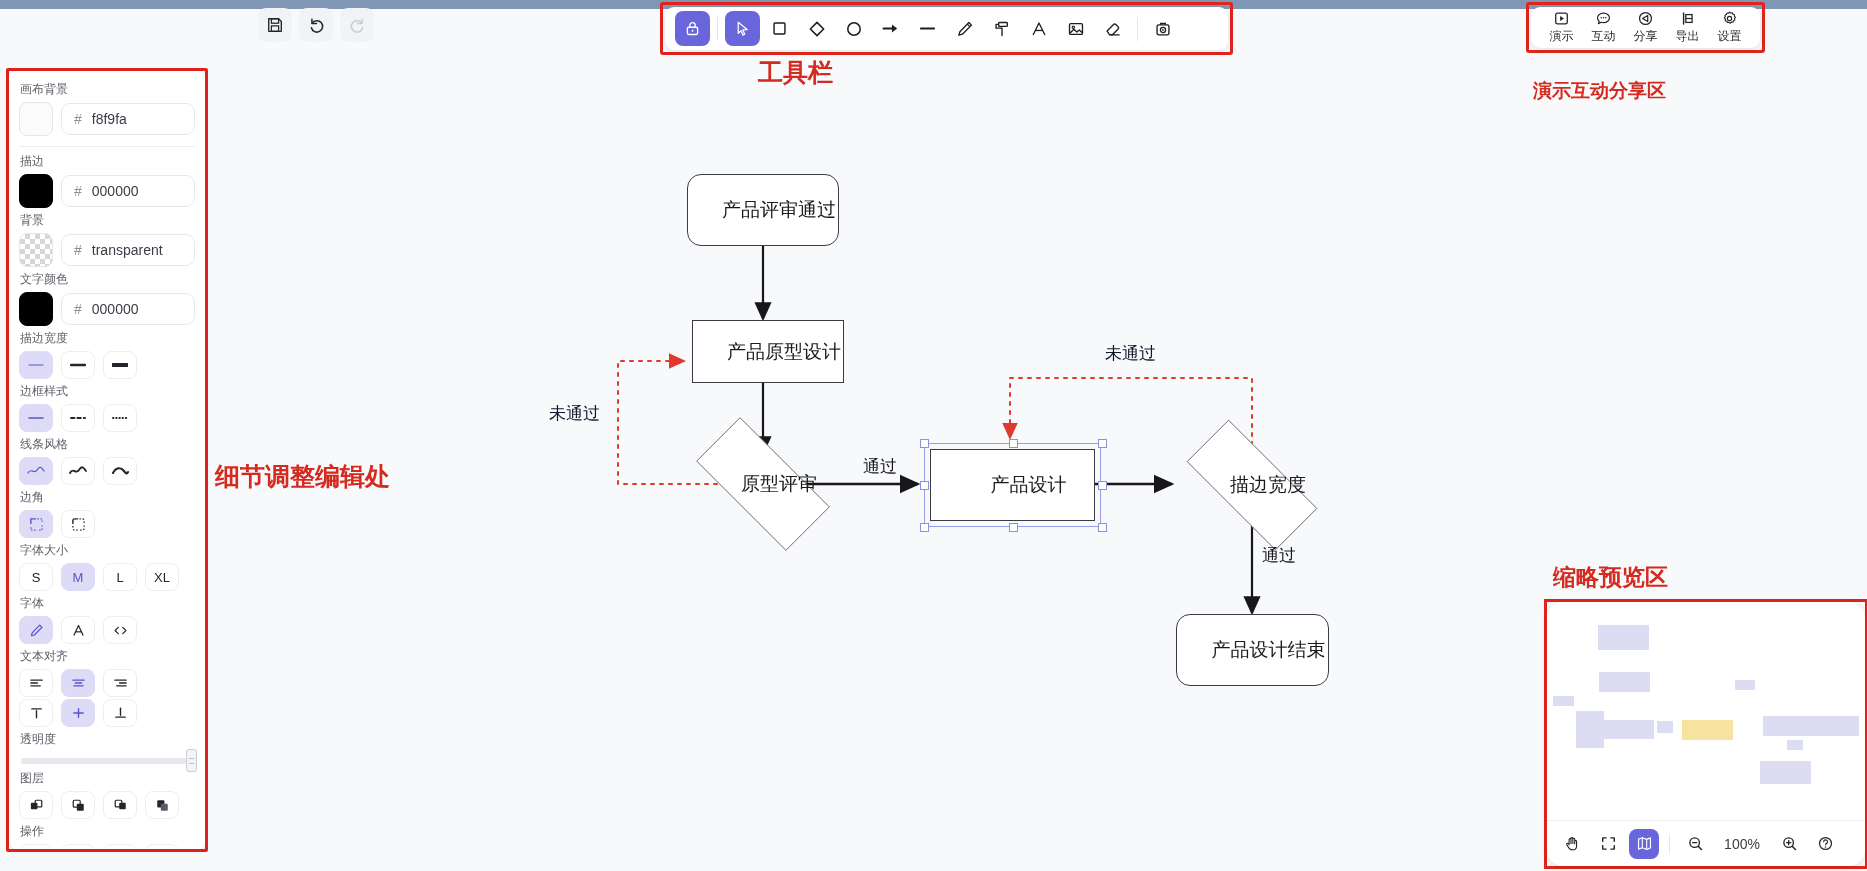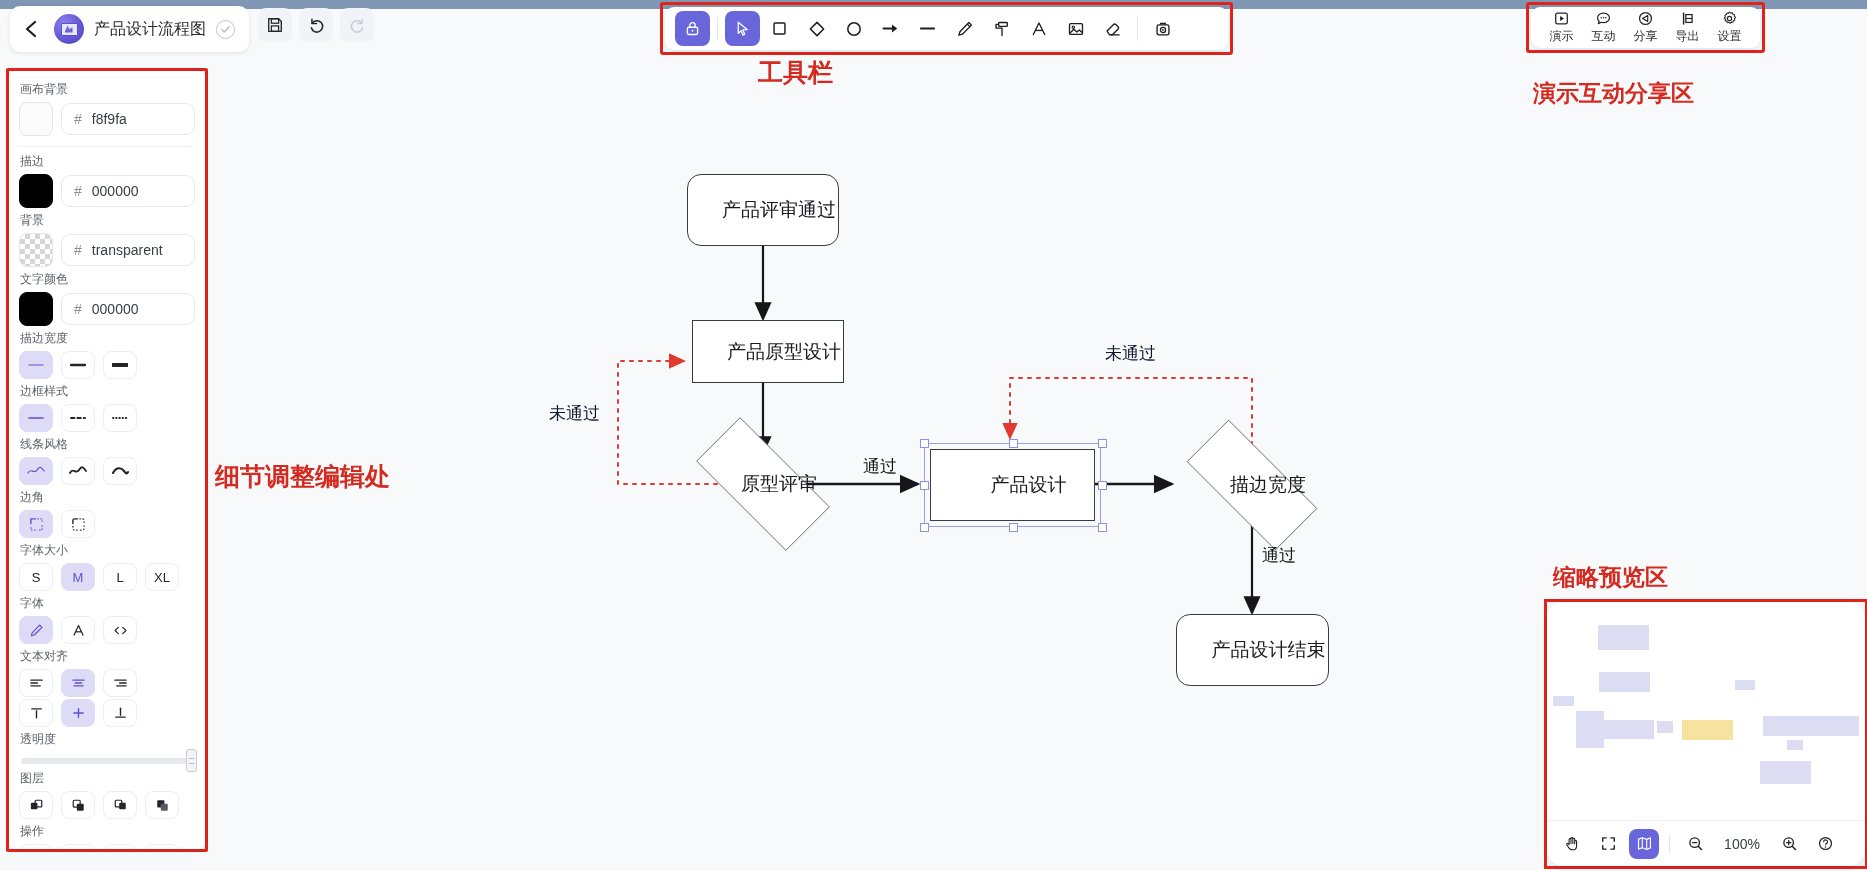--- a/index.html
+++ b/index.html
@@ -109,21 +109,21 @@
   .tool.active { background: #6965db; color: #ffffff; }
   .tool-sep { width: 1px; height: 24px; background: #e4e6ec; margin: 0 5px; flex: none; }
 
   .annot {
     position: absolute;
     color: #d42a20;
     font-weight: bold;
     white-space: nowrap;
   }
   .annot-toolbar { top: 56px; left: 758px; font-size: 25px; }
-  .annot-share   { top: 78px; left: 1533px; font-size: 23px; }
+  .annot-share   { top: 78px; left: 1533px; font-size: 19px; }
   .annot-left    { top: 460px; left: 215px; font-size: 25px; }
   .annot-mini    { top: 562px; left: 1553px; font-size: 23px; }
 
   
   .share-wrap {
     position: absolute; top: 2px; left: 1526px;
     border: 3px solid #e0241c;
     border-radius: 3px; padding: 2px;
     width: 239px; height: 51px;
   }
@@ -339,36 +339,20 @@
     <div class="node round" style="left:1176px; top:614px; width:153px; height:72px;">
       <span>产品设计结束</span>
     </div>
 
     <div class="edge-label red" style="left:549px; top:402px;">未通过</div>
     <div class="edge-label red" style="left:1105px; top:342px;">未通过</div>
     <div class="edge-label" style="left:863px; top:455px;">通过</div>
     <div class="edge-label" style="left:1262px; top:544px;">通过</div>
   </div>
 
-  <div class="titlebar">
-    <span class="back-chevron">
-      <svg width="16" height="20" viewBox="0 0 16 20">
-          <path d="M12 3 L4 10 L12 17" fill="none" stroke="#1d1d22" stroke-width="2.2" stroke-linecap="round" stroke-linejoin="round"></path>
-        </svg>
-    </span>
-    <span class="doc-logo">
-        <span class="mon"></span>
-      </span>
-    <span class="doc-title">产品设计流程图</span>
-    <span class="check-circle">
-      <svg width="11" height="11" viewBox="0 0 12 12">
-          <path d="M2 6.2 L4.6 8.8 L10 3" fill="none" stroke="#b6bac3" stroke-width="1.6" stroke-linecap="round" stroke-linejoin="round"></path>
-        </svg>
-    </span>
-  </div>
   <div class="tb-actions">
     <span class="tb-btn">
       <svg width="18" height="18" viewBox="0 0 20 20">
           <path d="M3 3h11l3 3v11H3z" fill="none" stroke="#24242b" stroke-width="1.5" stroke-linejoin="round"></path>
           <rect x="6" y="3" width="8" height="5" fill="none" stroke="#24242b" stroke-width="1.4"></rect>
           <rect x="6" y="11" width="8" height="6" fill="none" stroke="#24242b" stroke-width="1.4"></rect>
         </svg>
     </span>
     <span class="tb-btn">
       <svg width="19" height="19" viewBox="0 0 20 20">

